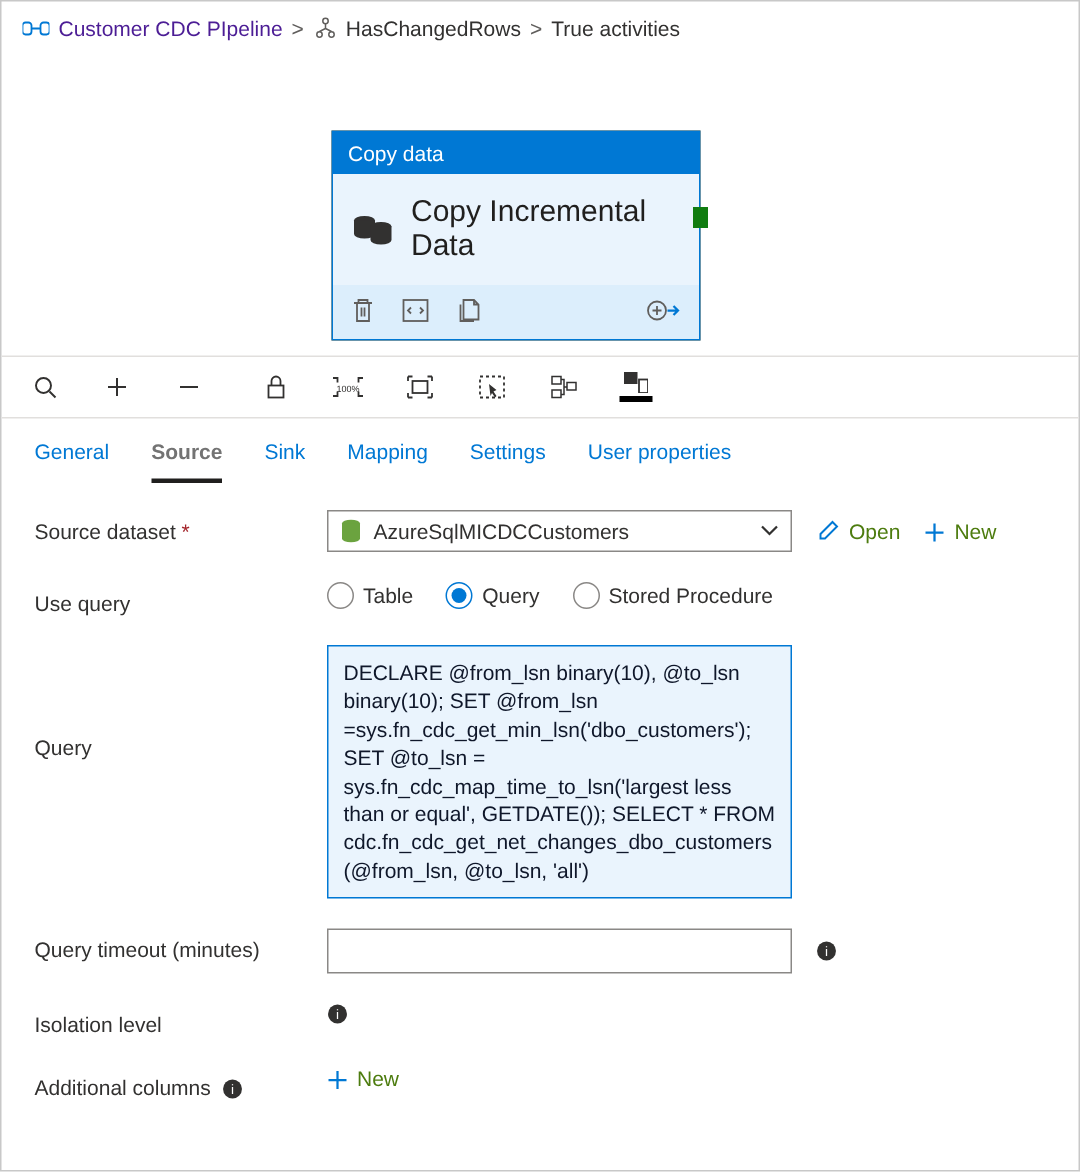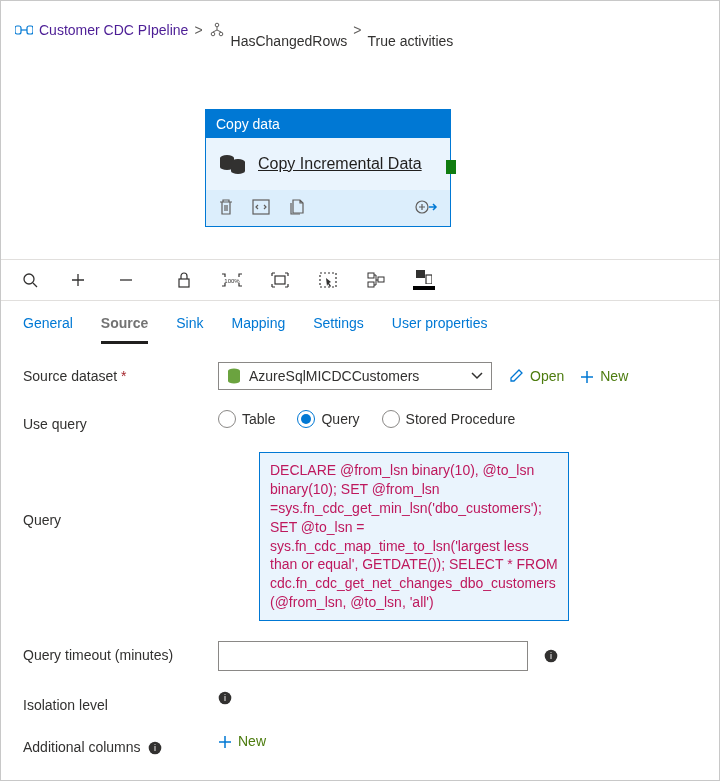--- a/index.html
+++ b/index.html
@@ -15,29 +15,29 @@
     overflow: hidden;
   }
   .breadcrumb {
     display: flex;
     align-items: center;
     gap: 6px;
     padding: 10px 14px;
   }
   .breadcrumb a { color: #4c1d95; text-decoration: none; }
   .breadcrumb .sep { color: #605e5c; }
-  .breadcrumb .cur { color: #323130; margin-top: 22px; }
+  .breadcrumb .cur { color: #323130; }
   .bc-icon { display:inline-flex; align-items:center; }
   .canvas {
     height: 200px;
     position: relative;
   }
   .activity {
     position: absolute;
-    left: 204px;
+    left: 220px;
     top: 50px;
     width: 246px;
     border: 1px solid #0078d4;
     background: #a16207;
   }
   .activity-header {
     background: #0078d4;
     color: #fff;
     padding: 6px 10px;
     font-size: 14px;
@@ -49,21 +49,21 @@
     padding: 14px 12px;
     background: #eaf4fd;
   }
   .activity-footer {
     display: flex;
     align-items: center;
     gap: 18px;
     padding: 8px 12px 10px;
     background: #dceefc;
   }
-  .activity-body .title { font-size: 16px; color: #201f1e; text-decoration: underline; }
+  .activity-body .title { font-size: 20px; color: #201f1e; }
   .connector {
     position: absolute;
     right: -6px;
     top: 50px;
     width: 10px;
     height: 14px;
     background: #107c10;
   }
   .toolbar {
     display: flex;
@@ -107,21 +107,21 @@
     padding-top: 6px;
   }
   .row .req { color: #a4262c; }
   .row .field {
     flex: 1;
     display: flex;
     align-items: center;
     gap: 16px;
   }
   .dropdown {
-    width: 274px;
+    width: 310px;
     border: 1px solid #8a8886;
     padding: 5px 8px;
     display: flex;
     align-items: center;
     justify-content: space-between;
     background: #fff;
     cursor: pointer;
   }
   .dropdown.small { width: 310px; }
   .dropdown .dd-left { display:flex; align-items:center; gap:8px;}
@@ -147,24 +147,23 @@
   .textarea {
     width: 310px;
     min-height: 150px;
     border: 1px solid #0078d4;
     background: #eaf4fd;
     padding: 8px 10px;
     font-family: inherit;
     font-size: 14px;
     line-height: 1.35;
     resize: none;
-    color: #be185d;
+    color: #0f172a;
     outline: none;
     white-space: normal;
-    margin-left: 41px;
   }
   .input {
     width: 310px;
     border: 1px solid #8a8886;
     padding: 5px 8px;
     height: 30px;
   }
   .info-icon { color:#323130; cursor:pointer;}
   svg { display:block; }
 </style>

